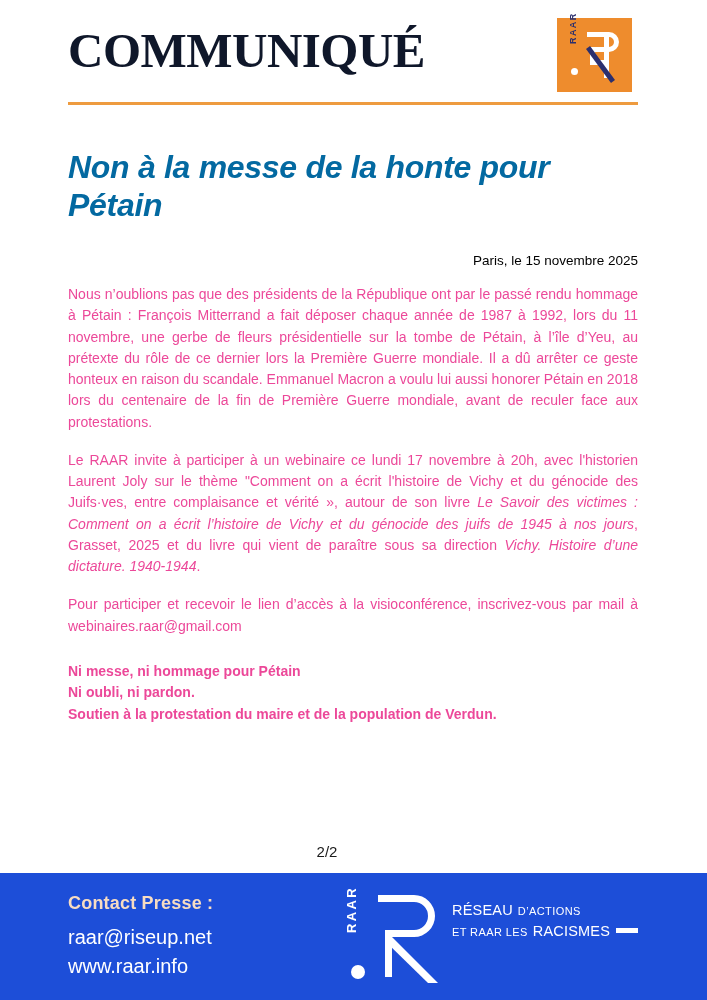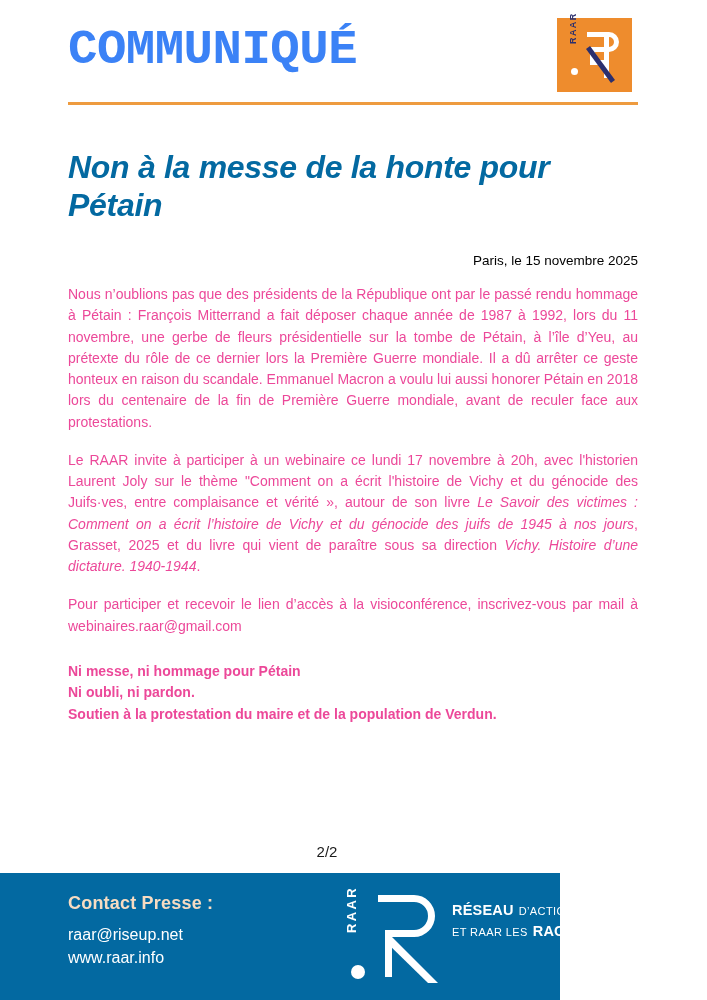--- a/index.html
+++ b/index.html
@@ -26,25 +26,25 @@
     position: absolute;
     left: 68px;
     top: 18px;
     width: 570px;
     height: 78px;
   }
   .communique-title {
     position: absolute;
     left: 0;
     top: 8px;
-    font-family: Liberation Mono, monospace;
+    font-family: Liberation Serif, serif;
     font-size: 49px;
     font-weight: bold;
     letter-spacing: -0.5px;
-    color: #3b82f6;
+    color: #0f172a;
     line-height: 1;
     white-space: nowrap;
   }
 
   
   .logo-square {
     position: absolute;
     left: 489px;
     top: 0px;
     width: 75px;
@@ -149,39 +149,39 @@
     text-align: center;
     font-size: 15px;
     color: #1a1a1a;
   }
 
   
   .footer {
     position: absolute;
     left: 0;
     top: 873px;
-    width: 560px;
+    width: 707px;
     height: 127px;
-    background: #0369a1;
+    background: #1d4ed8;
   }
   .contact-block {
     position: absolute;
     left: 68px;
     top: 20px;
   }
   .contact-heading {
     font-size: 18px;
     font-weight: bold;
     color: #F7DCC2;
     letter-spacing: 0.2px;
     margin-bottom: 9px;
     white-space: nowrap;
   }
   .contact-line {
-    font-size: 16px;
+    font-size: 20px;
     color: #ffffff;
     line-height: 1.45;
     white-space: nowrap;
   }
 
   
   .footer-logo {
     position: absolute;
     left: 348px;
     top: 18px;
@@ -218,21 +218,21 @@
     left: 452px;
     top: 26px;
     color: #ffffff;
   }
   .tagline-line {
     line-height: 1.34;
     white-space: nowrap;
     font-weight: bold;
   }
   .tl-sm { font-size: 11px; font-weight: normal; letter-spacing: 0.4px; }
-  .tl-lg { font-size: 14.5px; font-weight: bold; letter-spacing: 0.2px; }
+  .tl-lg { font-size: 14.5px; font-weight: normal; letter-spacing: 0.2px; }
   .tag-dash {
     display: inline-block;
     width: 22px;
     height: 5px;
     background: #ffffff;
     margin-left: 6px;
     vertical-align: 3px;
   }
 </style>
 </head>

